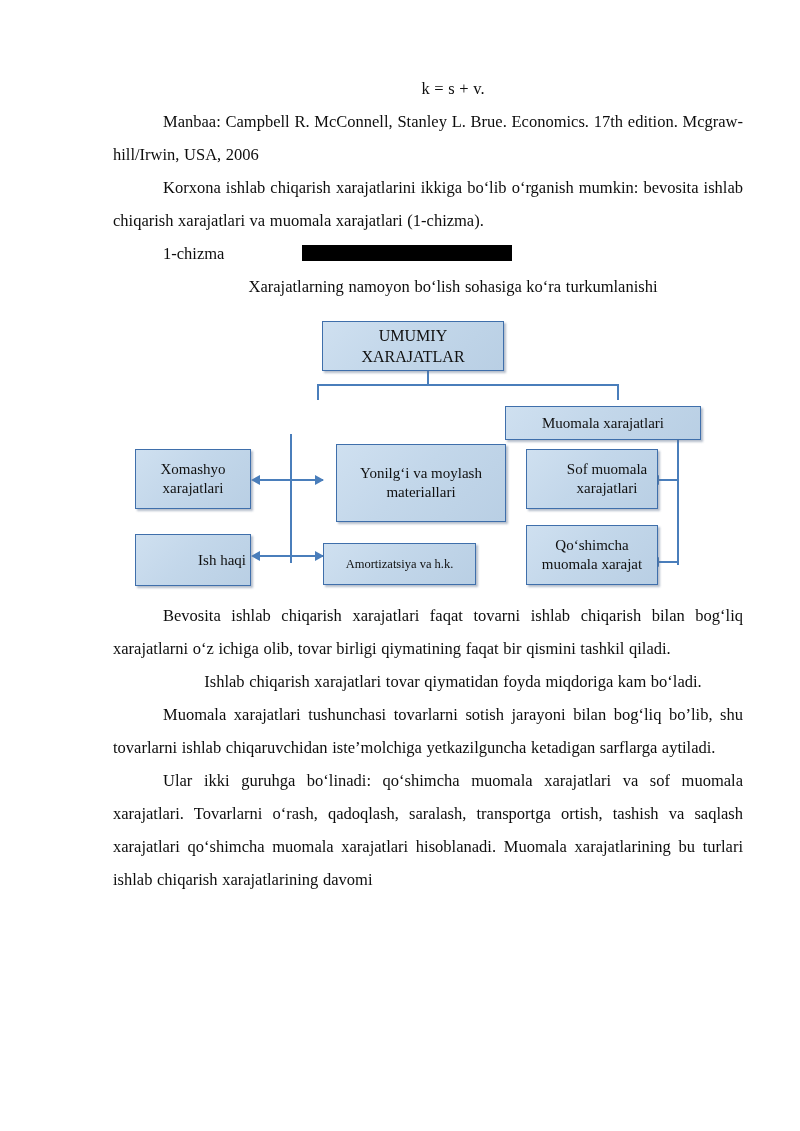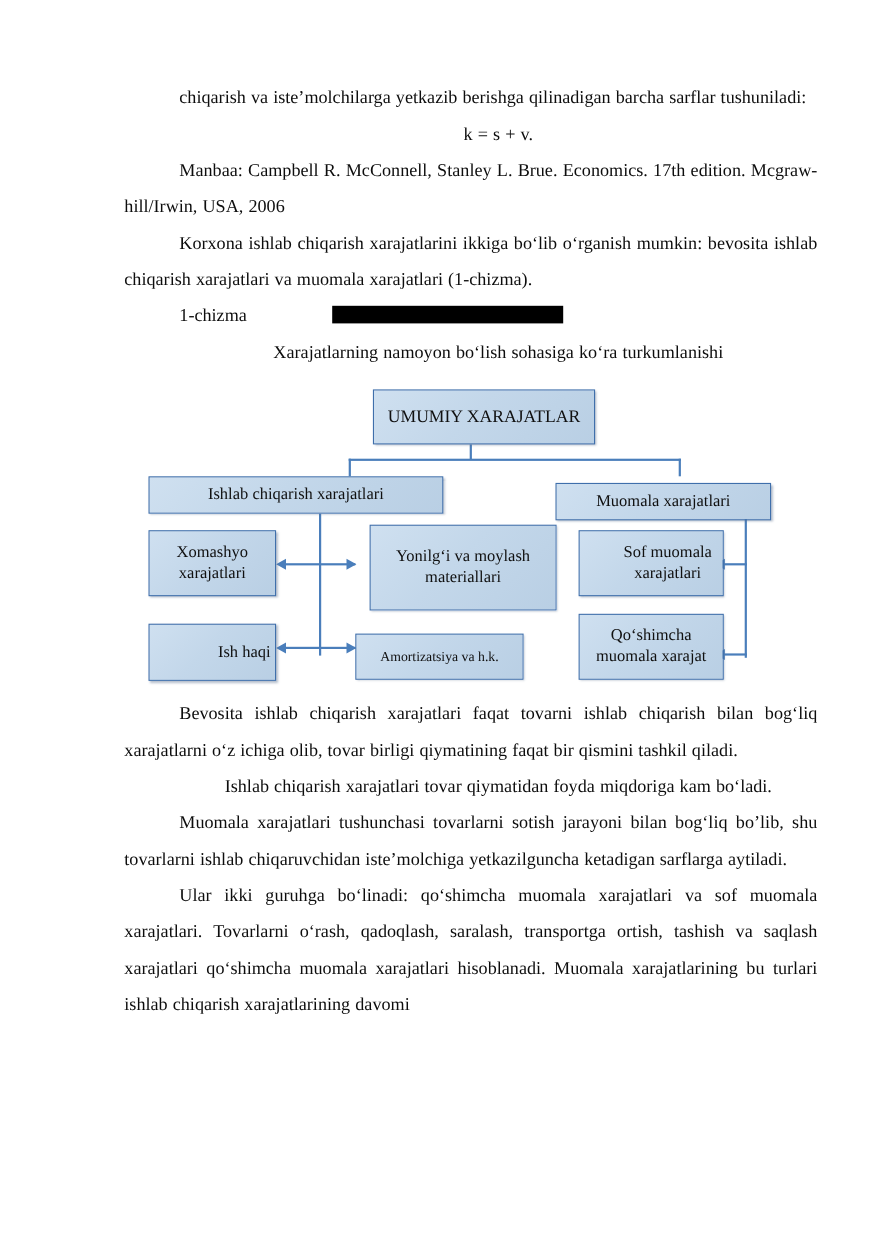--- a/index.html
+++ b/index.html
@@ -106,21 +106,20 @@
     border-bottom: 5.5px solid transparent;
     border-left: 9px solid #4a7ebb;
   }
 </style>
 </head>
 <body>
 
 <div class="page">
   <div class="content">
 
-    <p class="para">chiqarish va iste’molchilarga yetkazib berishga qilinadigan barcha sarflar tushuniladi:</p>
 
     <p class="para nojustify">k = s + v.</p>
 
     <p class="para">Manbaa: Campbell R. McConnell, Stanley L. Brue. Economics. 17th edition. Mcgraw-hill/Irwin, USA, 2006</p>
 
     <p class="para">Korxona ishlab chiqarish xarajatlarini ikkiga bo‘lib o‘rganish mumkin: bevosita ishlab chiqarish xarajatlari va muomala xarajatlari (1-chizma).</p>
 
     <div class="chizma-row">
       <span class="chizma-label">1-chizma</span>
       <span class="redaction-bar"></span>
@@ -149,27 +148,24 @@
       <div class="conn h" style="left:146px; top:246px; width:64px;"></div>
       <div class="arrowhead arrow-left" style="left:138px; top:241.5px;"></div>
       <div class="arrowhead arrow-right" style="left:202px; top:241.5px;"></div>
 
       <div class="conn h" style="left:545px; top:170px; width:21px;"></div>
       <div class="arrowhead arrow-left" style="left:537px; top:165.5px;"></div>
 
       <div class="conn h" style="left:545px; top:252px; width:21px;"></div>
       <div class="arrowhead arrow-left" style="left:537px; top:247.5px;"></div>
 
-      <div class="node root" style="left:226px; top:12px; width:202px; height:50px;">
+      <div class="node root" style="left:209px; top:12px; width:182px; height:50px;">
         <span>UMUMIY XARAJATLAR</span>
       </div>
 
-      <div class="node" style="left:22px; top:91px; width:268px; height:34px;">
-        <span>Ishlab chiqarish xarajatlari</span>
-      </div>
 
       <div class="node" style="left:392px; top:97px; width:196px; height:34px;">
         <span>Muomala xarajatlari</span>
       </div>
 
       <div class="node" style="left:22px; top:140px; width:116px; height:60px;">
         <span>Xomashyo xarajatlari</span>
       </div>
 
       <div class="node" style="left:210px; top:135px; width:170px; height:78px;margin-left:13px;">

